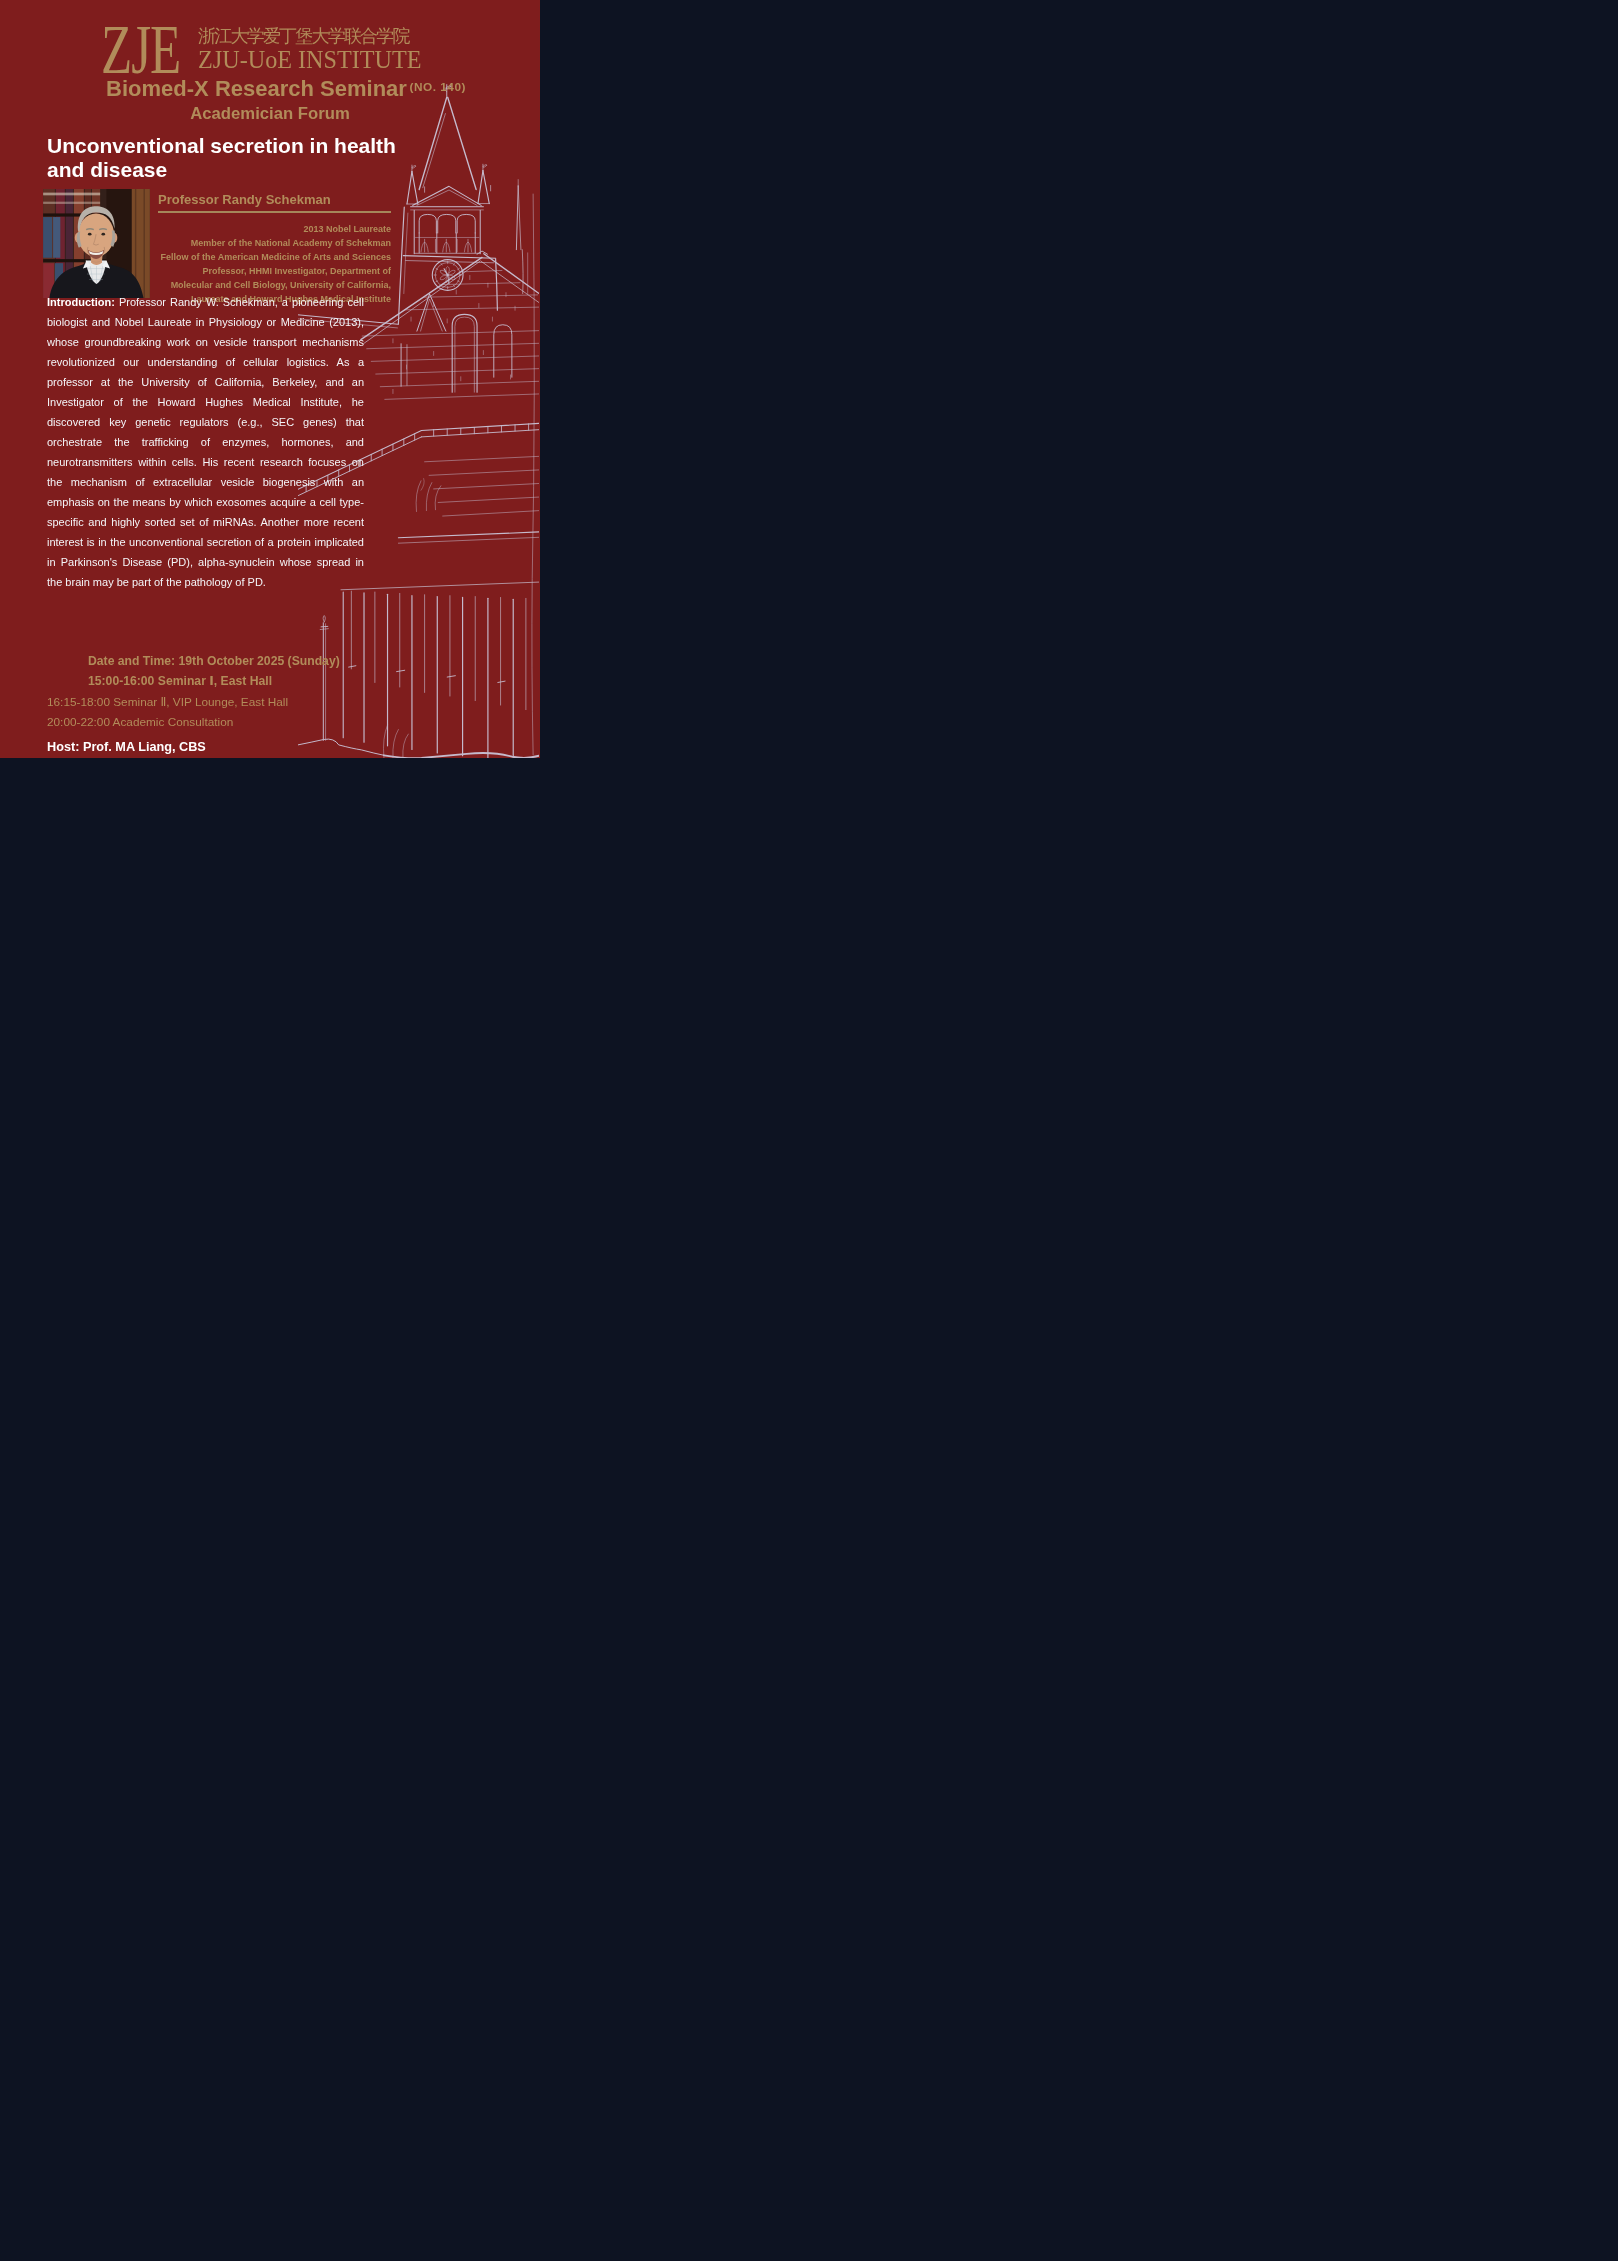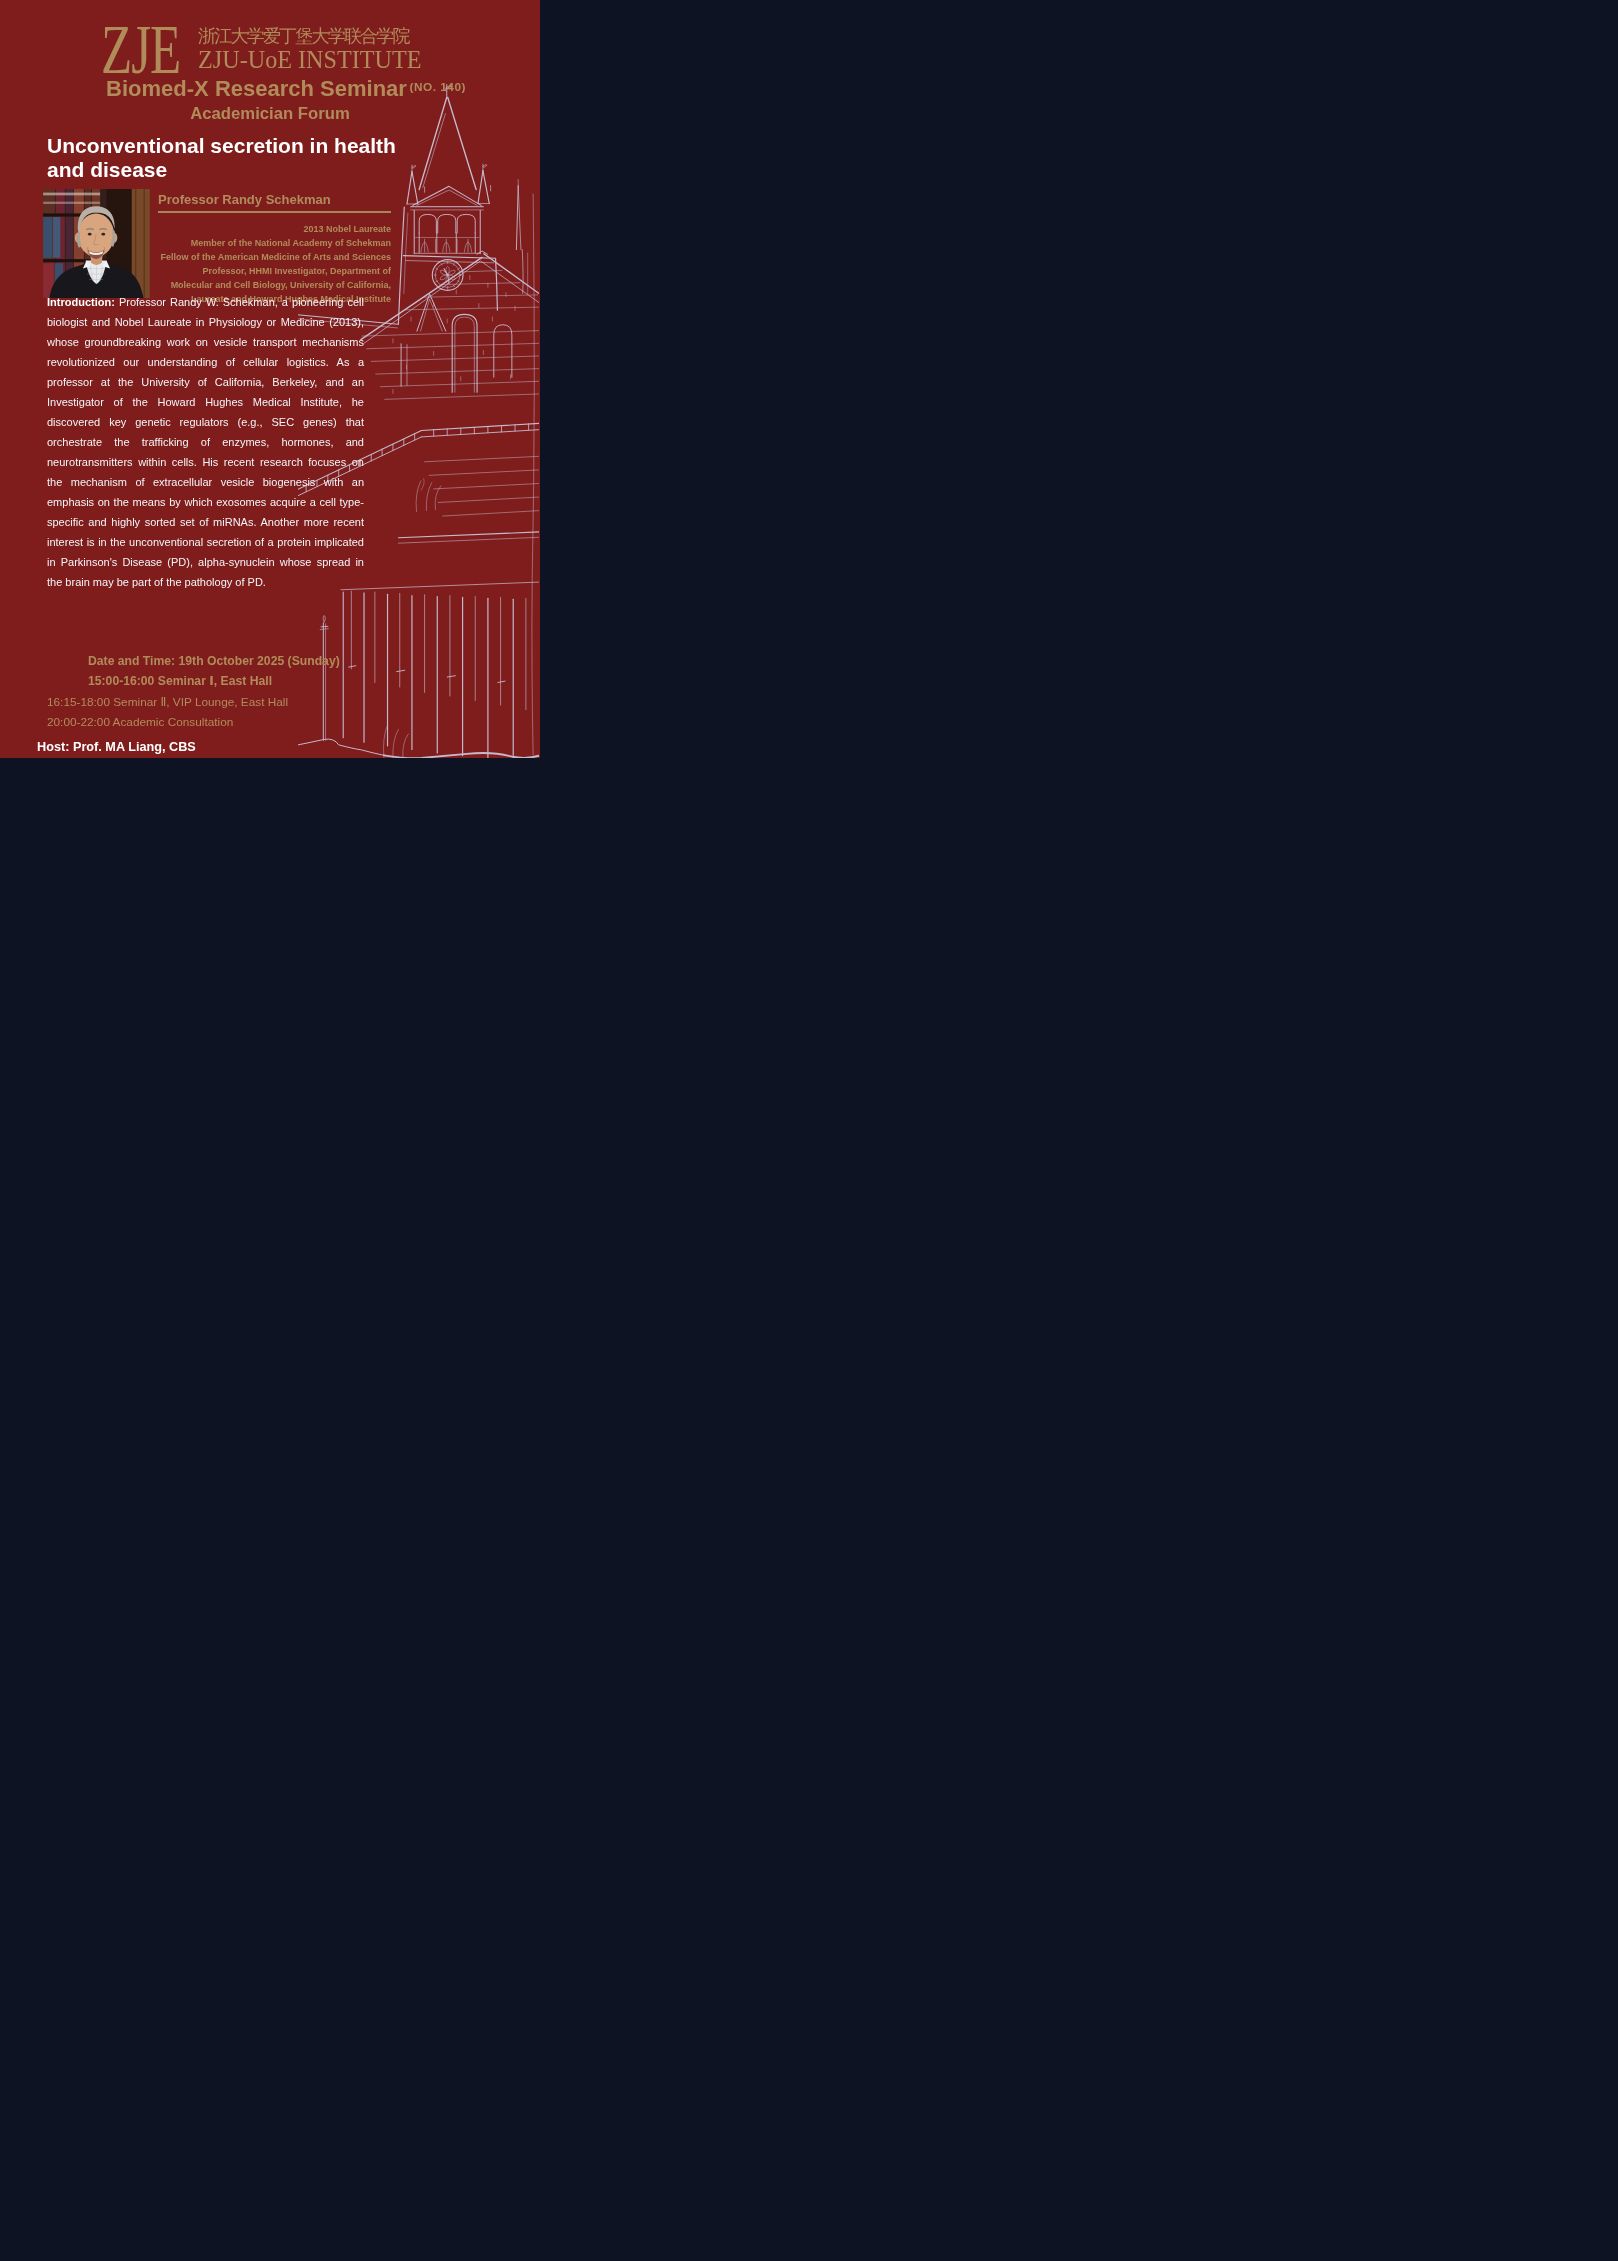--- a/index.html
+++ b/index.html
@@ -42,21 +42,21 @@
   .intro{position:absolute;left:47px;top:292px;width:317px;margin:0;z-index:2;
          font-size:11px;line-height:20px;color:#F4F5F8;text-align:justify;}
   .intro strong{font-weight:bold;color:#ffffff;}
 
   
   .schedule{position:absolute;left:47px;top:651px;z-index:2;}
   .sched-line{font-size:11.8px;line-height:20.4px;color:#B18C5A;}
   .sched-line.bold{font-weight:bold;font-size:12.2px;padding-left:41px;}
 
   
-  .host{position:absolute;left:37px;top:740px;z-index:2;font-size:12.7px;font-weight:bold;color:#ffffff;}
+  .host{position:absolute;left:47px;top:740px;z-index:2;font-size:12.7px;font-weight:bold;color:#ffffff;}
 </style>
 </head>
 <body>
 
 <div class="page">
 
   <svg class="building" viewBox="0 0 533 1497" preserveAspectRatio="none" aria-hidden="true">
     <g stroke="#C9C3D6" fill="none" stroke-linecap="round" stroke-linejoin="round">
 
       <path d="M329 36 L268 240" stroke-width="3"></path>

